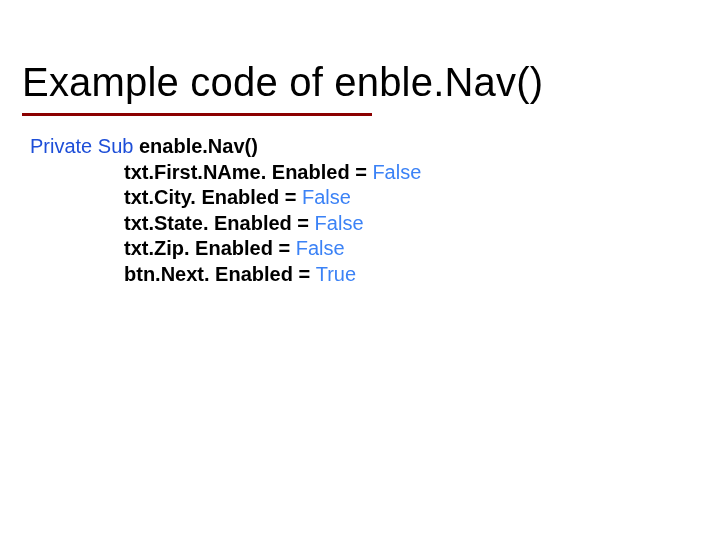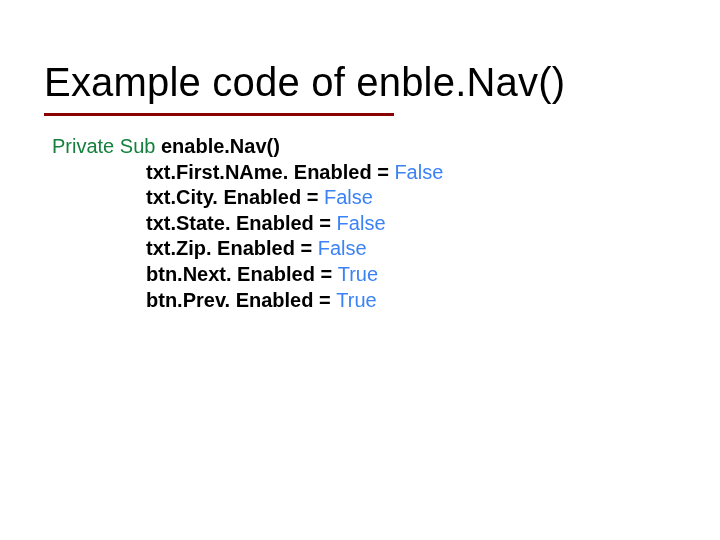--- a/index.html
+++ b/index.html
@@ -8,21 +8,21 @@
     width: 720px;
     height: 540px;
     background: #ffffff;
     font-family: Arial, Helvetica, sans-serif;
     overflow: hidden;
   }
   .slide {
     box-sizing: border-box;
     width: 644px;
     height: 540px;
-    padding: 60px 50px 40px 44px;
+    padding: 60px 50px 40px 22px;
     position: relative;
   }
   .title-block {
     margin: 0 0 8px 0;
   }
   .title {
     font-size: 40px;
     color: #000000;
     margin: 0;
     padding: 0 0 6px 0;
@@ -38,21 +38,21 @@
   .code-block {
     margin: 18px 0 0 8px;
     font-family: Tahoma, Verdana, Arial, sans-serif;
     font-size: 20px;
     line-height: 1.28;
     color: #000;
   }
   .code-line {
     white-space: pre;
   }
-  .keyword-blue { color: #15803d; text-align: right; }
+  .keyword-blue { color: #1d4ed8; text-align: right; }
   .builtin-blue { color: #3b82f6; }
   .bold { font-weight: bold; }
   .indent1 { padding-left: 44px; }
   .indent2 { padding-left: 94px; }
 </style>
 </head>
 <body>
 
 <div class="slide">
 
@@ -70,19 +70,18 @@
 
 
     <div class="code-line indent2"><span class="bold">txt.City. Enabled</span><span class="bold"> = </span><span class="builtin-blue">False</span></div>
 
     <div class="code-line indent2"><span class="bold">txt.State. Enabled</span><span class="bold"> = </span><span class="builtin-blue">False</span></div>
 
     <div class="code-line indent2"><span class="bold">txt.Zip. Enabled</span><span class="bold"> = </span><span class="builtin-blue">False</span></div>
 
     <div class="code-line indent2"><span class="bold">btn.Next. Enabled</span><span class="bold"> = </span><span class="builtin-blue">True</span></div>
 
-    <div class="code-line indent2"><span class="bold">btn.Prev. Enabled</span><span class="bold"> = </span><span class="builtin-blue">True</span></div>
 
 
 
   </div>
 
 </div>
 
 </body></html>

